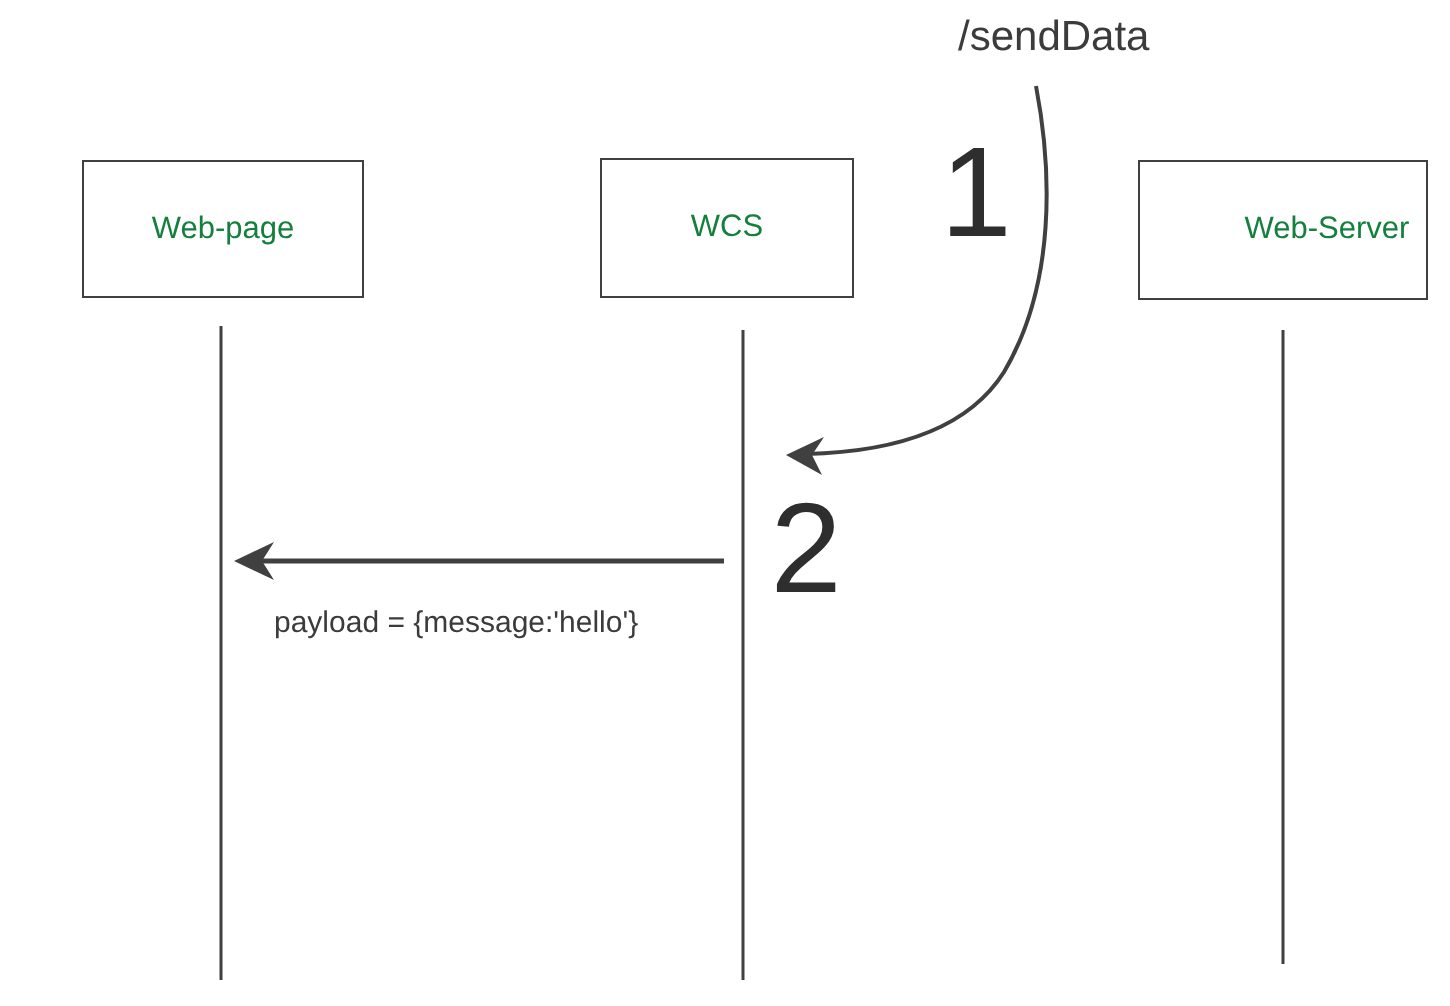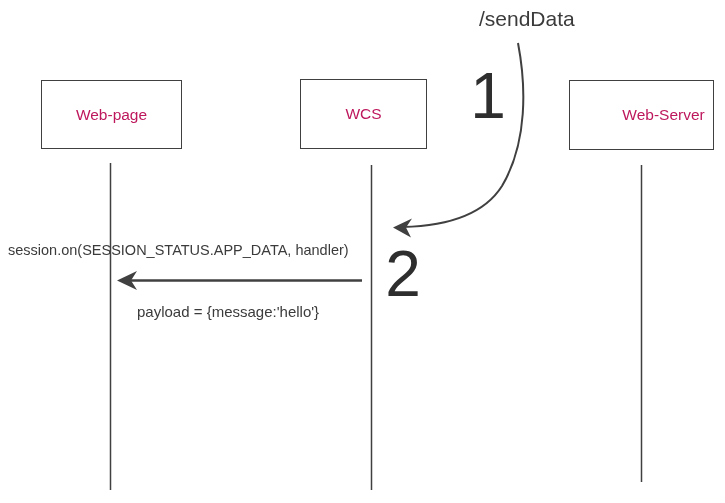--- a/index.html
+++ b/index.html
@@ -18,21 +18,21 @@
   }
   .actor-box {
     position: absolute;
     box-sizing: border-box;
     border: 1.5px solid #404040;
     background: #ffffff;
     display: flex;
     align-items: center;
     justify-content: center;
     font-size: 15.5px;
-    color: #be185d;
+    color: #15803d;
   }
   .actor-box.web-page  { left: 41px;  top: 80px; width: 141px; height: 69px; }
   .actor-box.wcs       { left: 300px; top: 79px; width: 127px; height: 70px; }
   .actor-box.web-server{ left: 569px; top: 80px; width: 145px; height: 70px; padding-left: 44px; }
 
   svg.wires {
     position: absolute;
     left: 0; top: 0;
     width: 725px; height: 503px;
   }
@@ -90,19 +90,18 @@
     <path d="M 393 227.5 L 412 218.5 L 406 227.5 L 411 237.5 Z" fill="#404040" stroke="none"></path>
 
     <line x1="362" y1="280.5" x2="126" y2="280.5" stroke="#404040" stroke-width="2.4"></line>
     <path d="M 117 280.5 L 137 271 L 131 280.5 L 137 290 Z" fill="#404040" stroke="none"></path>
   </svg>
 
   <div class="label endpoint-label">/sendData</div>
 
   <div class="step-num step-1">1</div>
 
-  <div class="label code-label">session.on(SESSION_STATUS.APP_DATA, handler)</div>
 
   <div class="step-num step-2">2</div>
 
   <div class="label payload-label">payload = {message:'hello'}</div>
 
 </div>
 
 </body></html>

